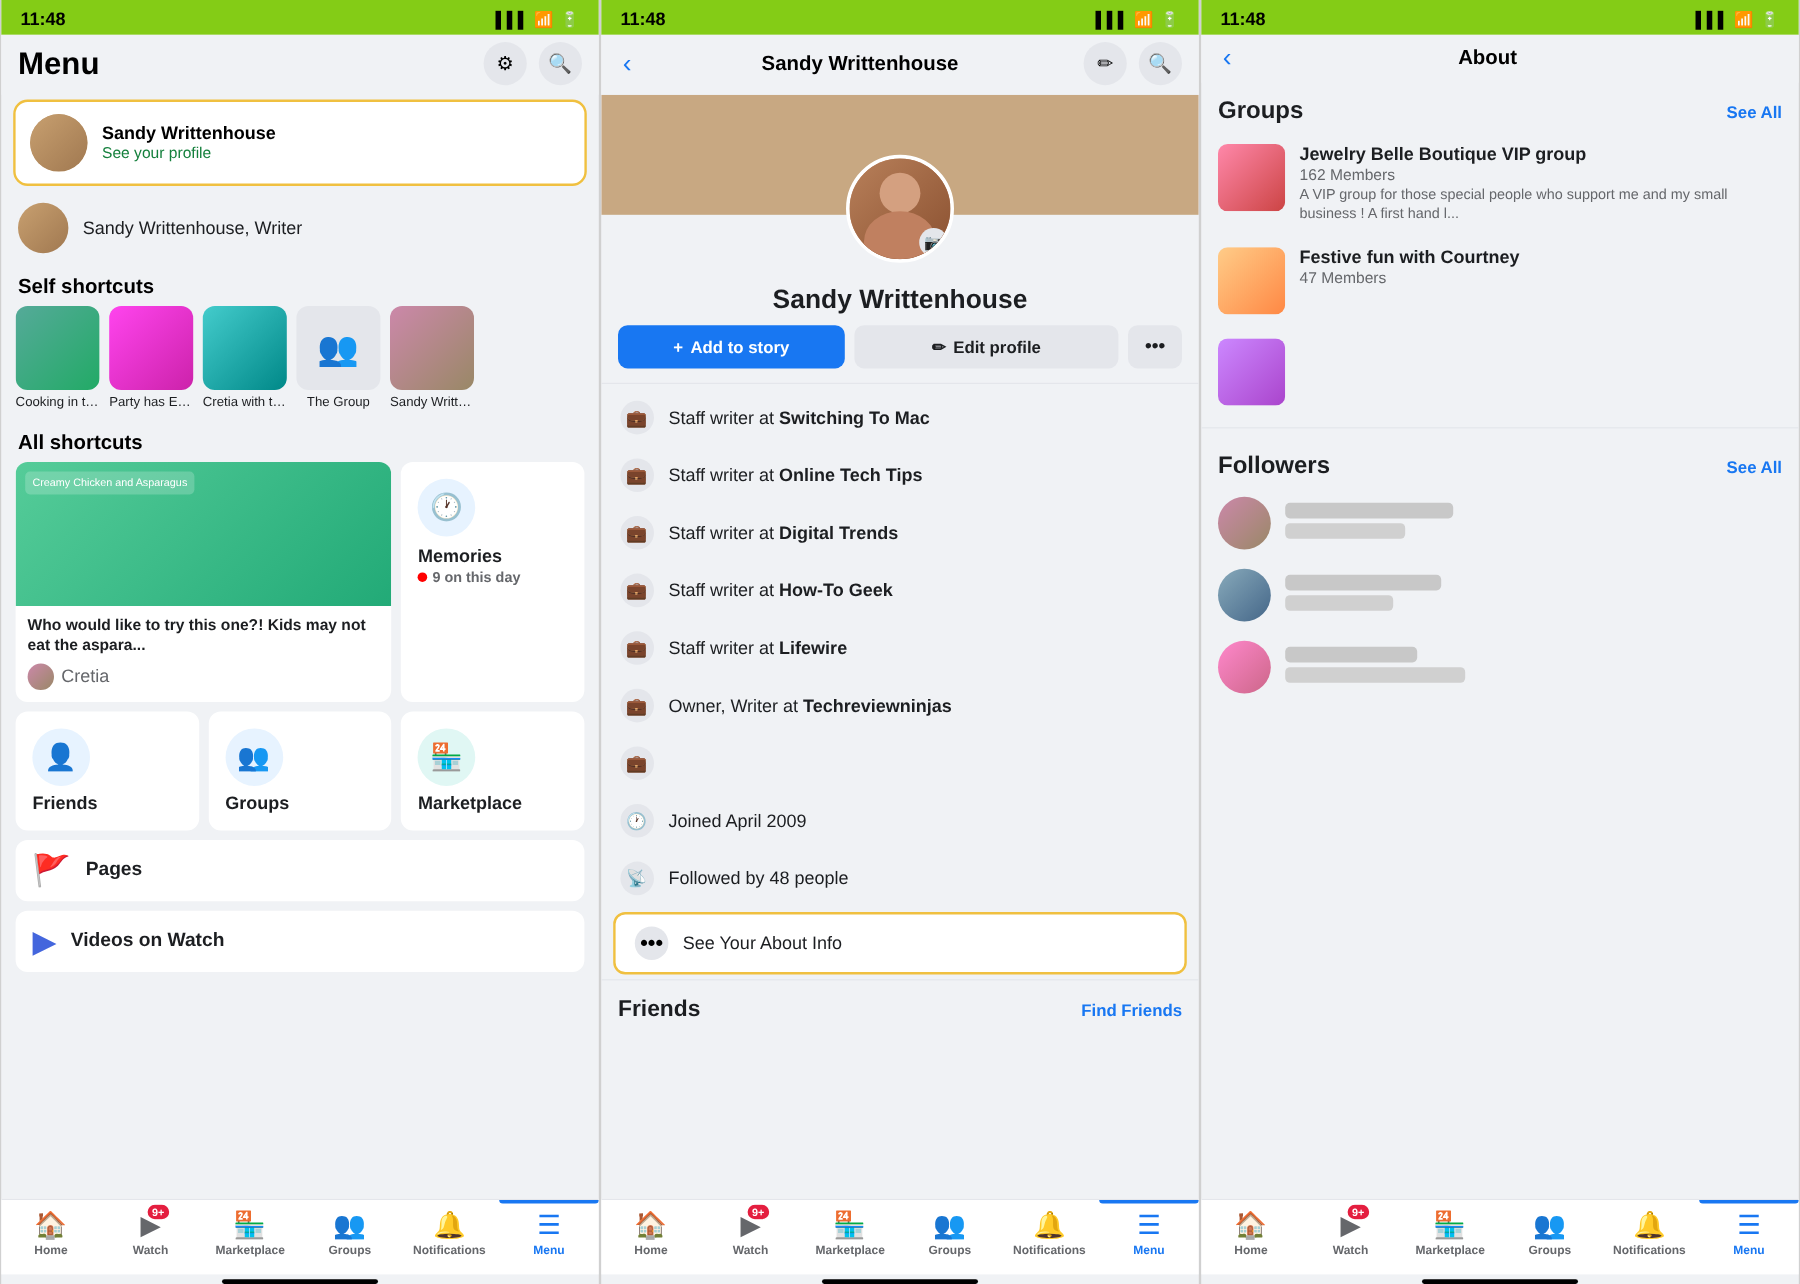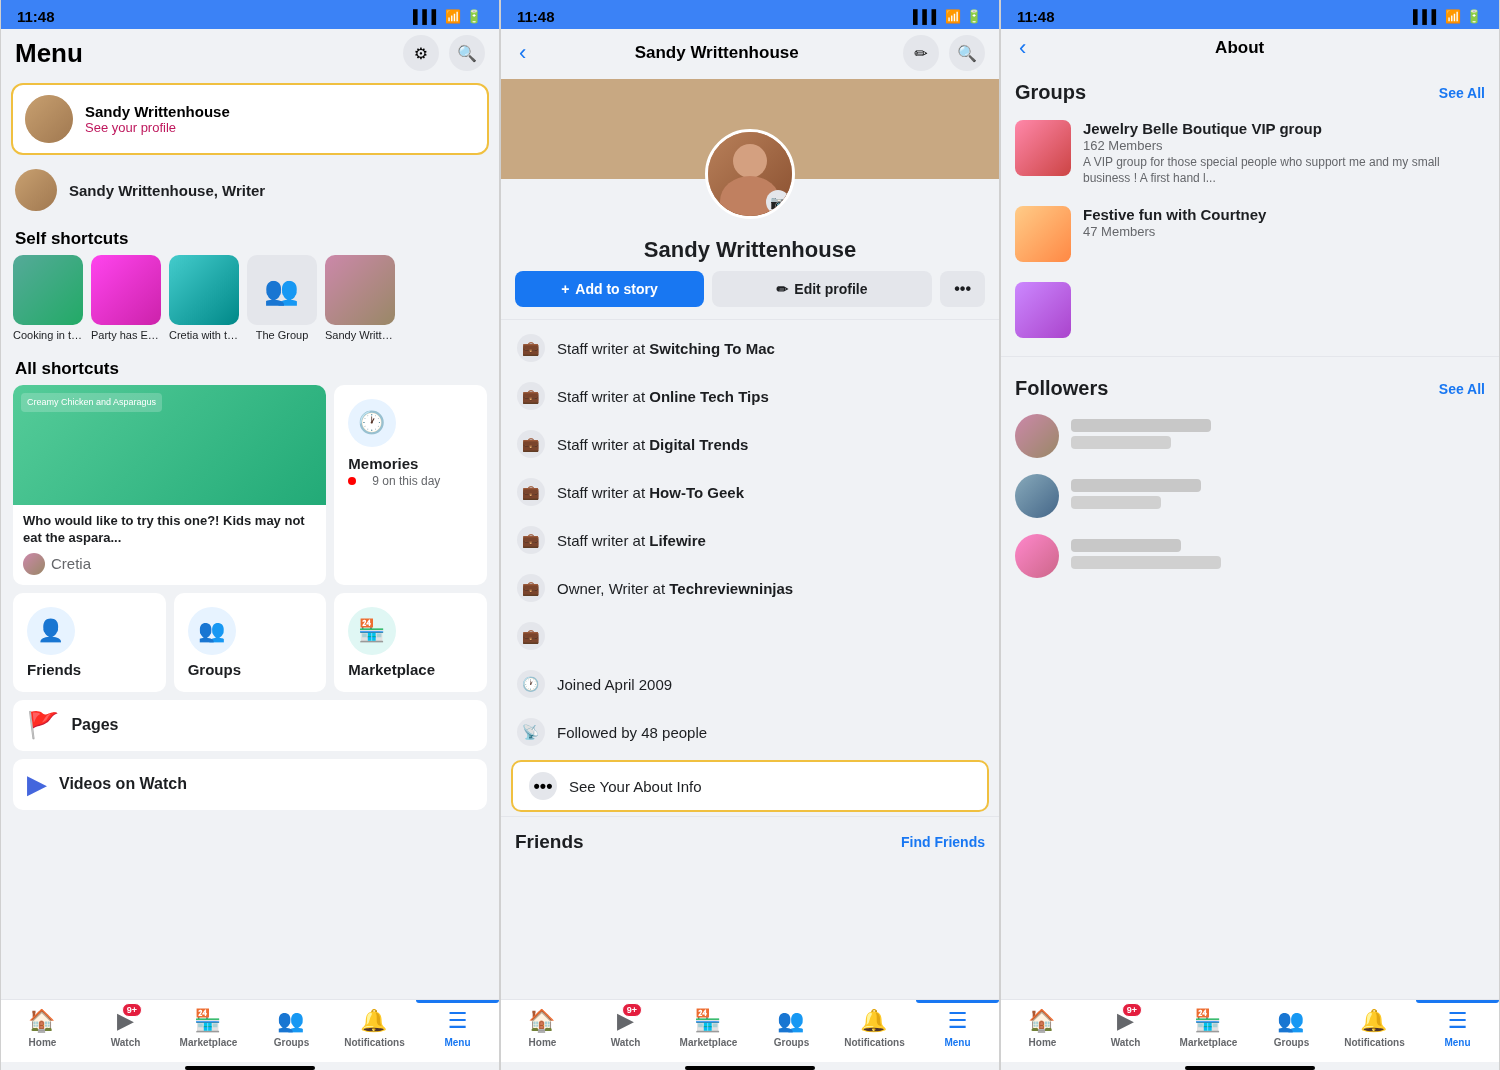--- a/index.html
+++ b/index.html
@@ -29,21 +29,21 @@
       border-left: 1px solid #d0d0d0;
       border-right: 1px solid #d0d0d0;
     }
 
     
     .status-bar {
       display: flex;
       justify-content: space-between;
       align-items: center;
       padding: 8px 16px 4px;
-      background: #3b82f6;
+      background: #84cc16;
     }
     .status-time {
       font-size: 15px;
       font-weight: 600;
       color: #000;
     }
     .status-icons {
       display: flex;
       gap: 5px;
       align-items: center;
@@ -132,21 +132,21 @@
       background: linear-gradient(135deg, #c8a070, #a07850);
       border-radius: 50%;
     }
     .profile-highlight-text .name {
       font-size: 15px;
       font-weight: 600;
       color: #000;
     }
     .profile-highlight-text .sub {
       font-size: 13px;
-      color: #be185d;
+      color: #15803d;
     }
 
     
     .section-label {
       font-size: 17px;
       font-weight: 600;
       color: #000;
       padding: 8px 14px 6px;
     }
 
@@ -260,22 +260,23 @@
     .memories-card .title {
       font-size: 15px;
       font-weight: 600;
       color: #1c1e21;
     }
     .memories-card .sub {
       font-size: 12px;
       color: #65676b;
       display: flex;
       align-items: center;
-      gap: 16px;
+      gap: 4px;
       margin-top: 2px;
+      font-weight: bold;
     }
     .dot-red {
       width: 8px;
       height: 8px;
       border-radius: 50%;
       background: red;
       display: inline-block;
     }
 
     
@@ -670,21 +671,21 @@
         <div class="profile-highlight-text">
           <div class="name">Sandy Writtenhouse</div>
           <div class="sub">See your profile</div>
         </div>
       </div>
 
       <div style="display:flex;align-items:center;gap:12px;padding:10px 14px;">
         <div class="avatar" style="width:42px;height:42px;">
           <div class="avatar-placeholder"></div>
         </div>
-        <span style="font-size:15px;font-weight:700;color:#1c1e21;">Sandy Writtenhouse, Writer</span>
+        <span style="font-size:15px;font-weight:400;color:#1c1e21;">Sandy Writtenhouse, Writer</span>
       </div>
 
       <div class="section-label">Self shortcuts</div>
 
       <div class="shortcuts-scroll">
         <div class="shortcut-item">
           <div class="shortcut-thumb thumb-green">
             <div style="width:100%;height:100%;background:linear-gradient(135deg,#5a9,#2a6);display:flex;align-items:center;justify-content:center;color:white;font-size:9px;padding:4px;text-align:center;"></div>
           </div>
           <span class="shortcut-label">Cooking in the Goodi...</span>

